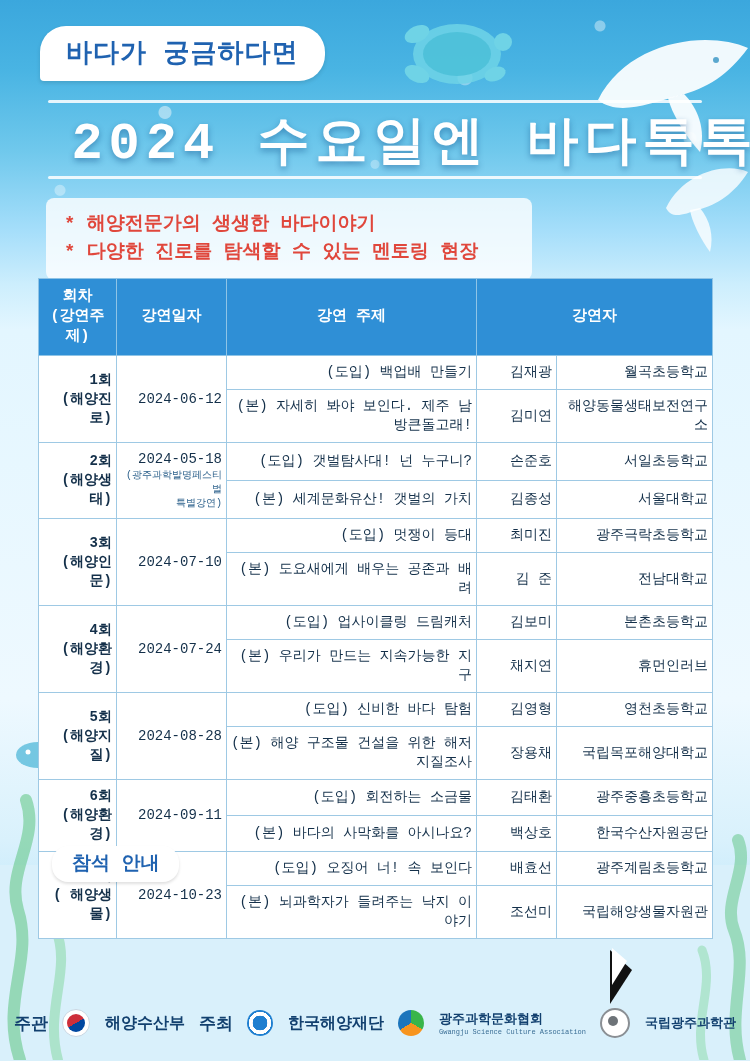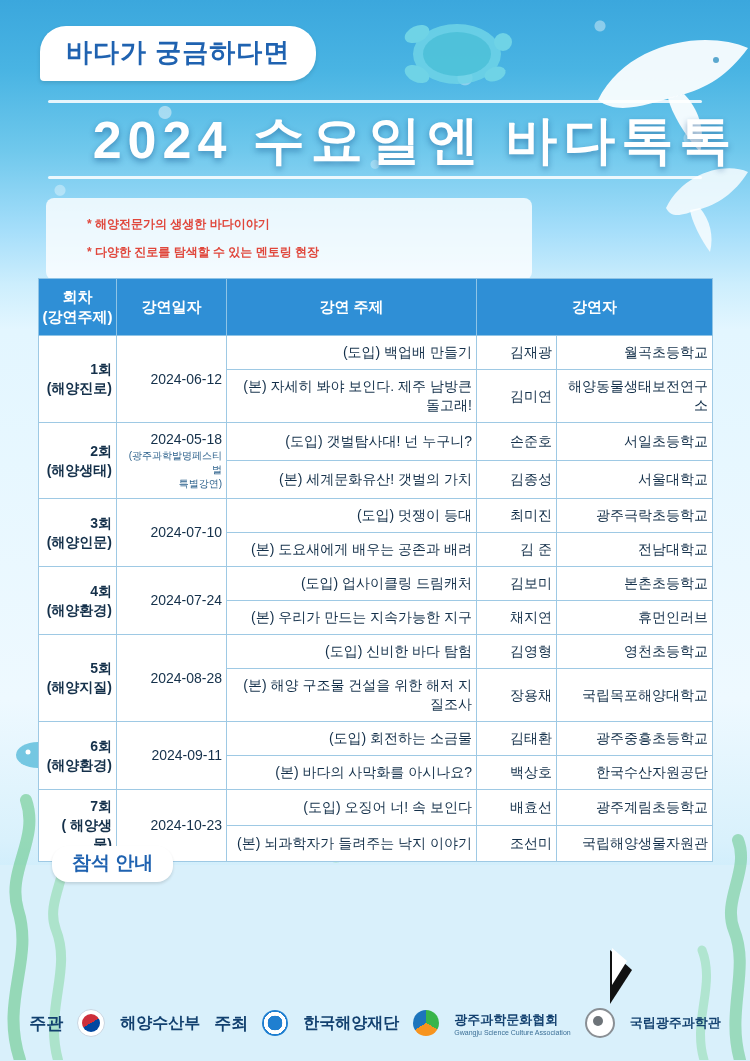--- a/index.html
+++ b/index.html
@@ -31,20 +31,21 @@
         #49b4e3 70px,
         #6fc8ec 150px,
         #a5defa 230px,
         #cdeefd 285px,
         #e3f6ff 330px,
         #eef9ff 700px,
         #d9f1fc 840px,
         #bfe7fa 930px,
         #a9dff7 1000px,
         #9ad8f4 1061px);
+    font-family: Liberation Mono, monospace;
   }
 
   
   .ribbon {
     position: absolute;
     left: 40px;
     top: 26px;
     background: #ffffff;
     border-radius: 26px 26px 26px 4px;
     padding: 9px 26px 11px 26px;
@@ -85,25 +86,24 @@
   .subbox {
     position: absolute;
     left: 46px;
     top: 198px;
     width: 450px;
     background: rgba(255,255,255,0.80);
     border-radius: 8px;
     padding: 12px 18px 14px 18px;
   }
   .subbox div {
-    font-size: 12px;
+    font-size: 19px;
     font-weight: bold;
     color: #e0473c;
     line-height: 28px;
-    margin-left: 23px;
   }
 
   
   .table-wrap {
     position: absolute;
     left: 38px;
     top: 278px;
     width: 674px;
   }
   table.schedule {

